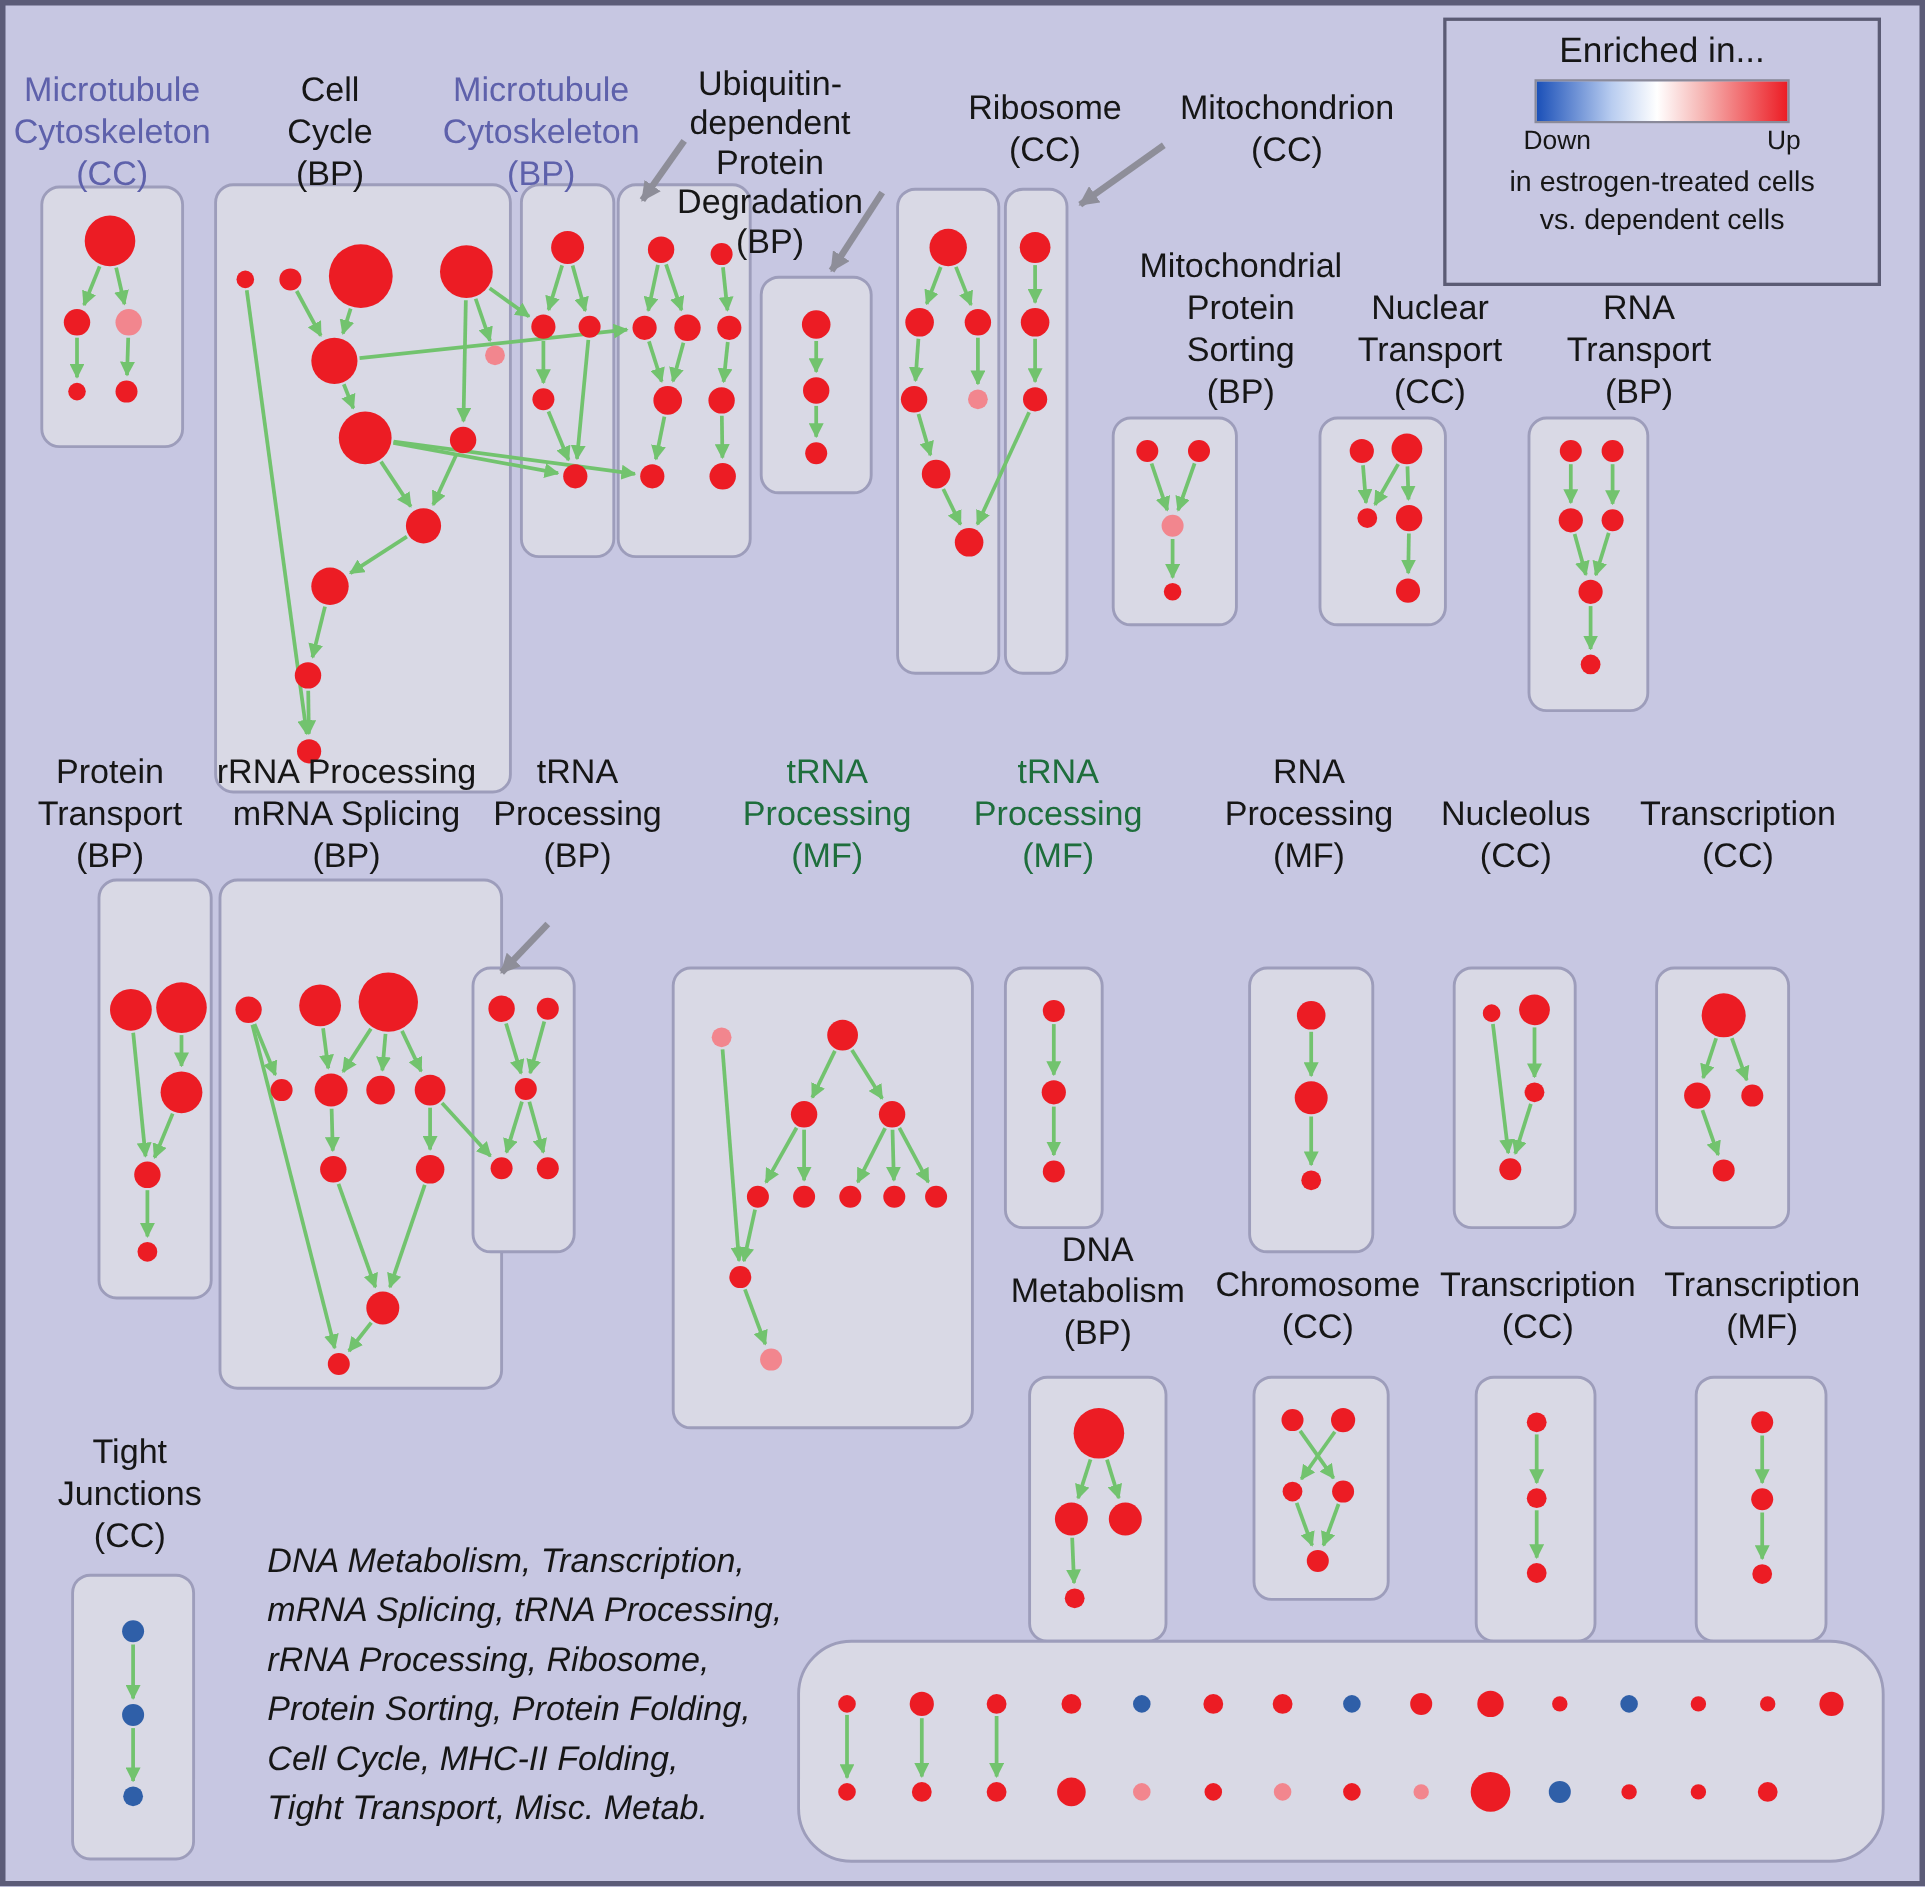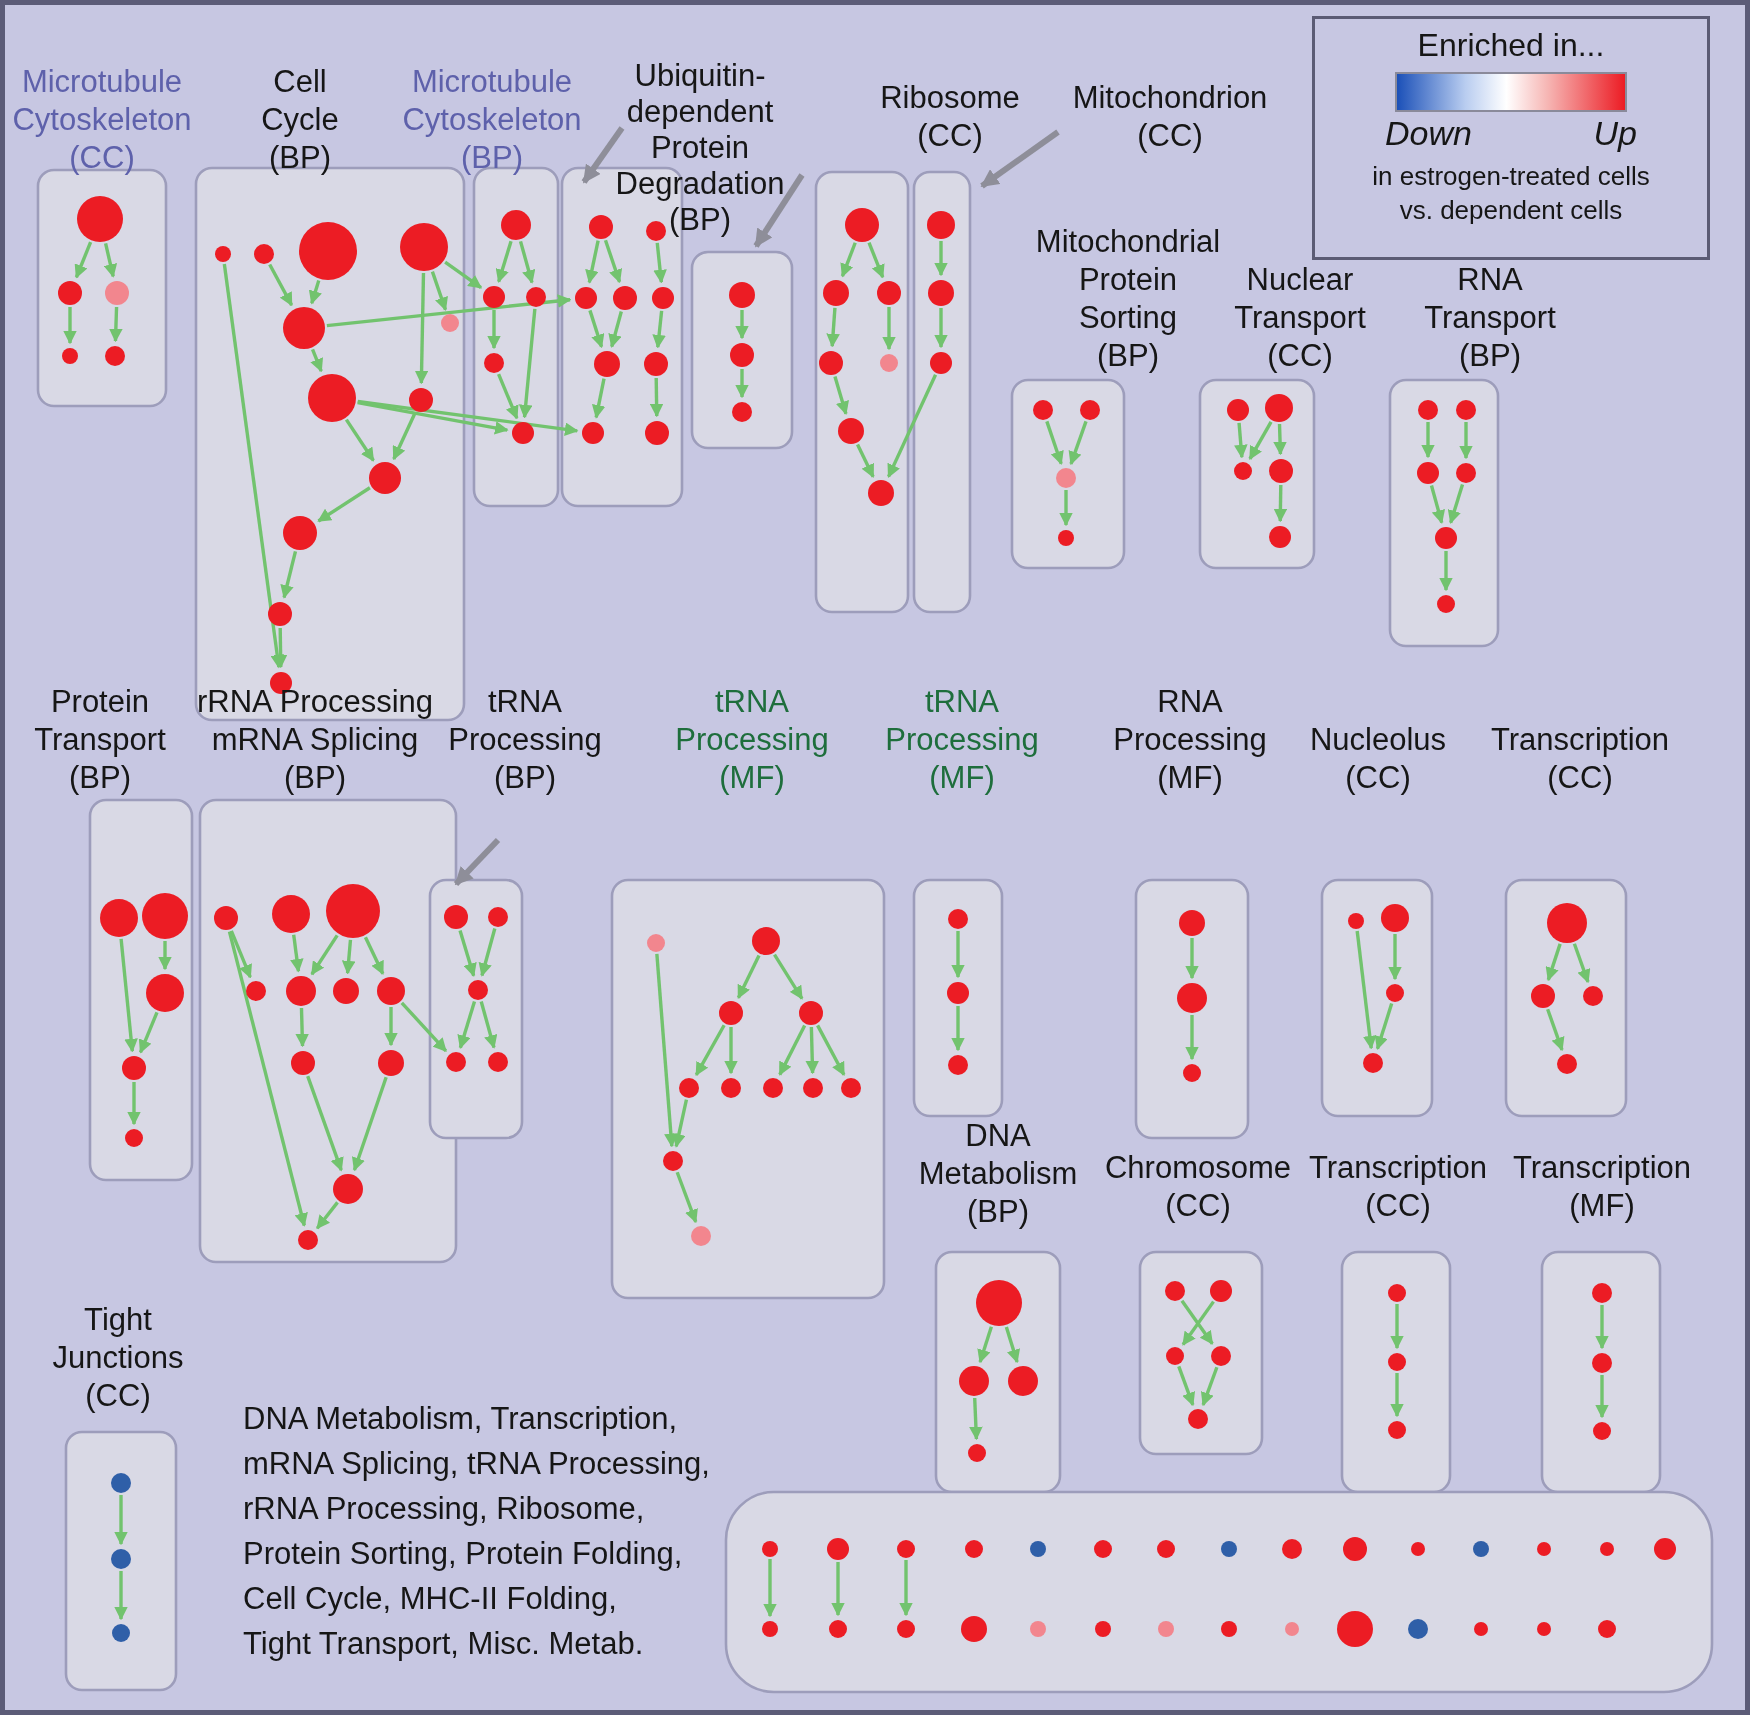--- a/index.html
+++ b/index.html
@@ -14,25 +14,25 @@
   .legend {
     position:absolute; left:1312px; top:16px; width:398px; height:244px;
     border:3px solid #5b5b74; display:flex; flex-direction:column;
     align-items:center; padding-top:8px; color:#161616;text-align:right;
   }
   .legend-title { font-size:32px; }
   .legend-bar {
     width:232px; height:40px; margin-top:8px; border:2px solid #8a8a9a;
     background:linear-gradient(to right,#1b50b8,#b9cdf0 30%,#ffffff 48%,#f6b6b4 66%,#ec1c24);
   }
-  .legend-updown { width:252px; display:flex; justify-content:space-between; font-size:34px; margin-top:2px; margin-bottom:6px;font-style:italic; }
+  .legend-updown { width:252px; display:flex; justify-content:space-between; font-size:24px; margin-top:2px; margin-bottom:6px; }
   .legend-context { font-size:26px; line-height:34px; }
   .note {
     position:absolute; left:243px; top:1396px;
-    font-size:31px; line-height:45px; color:#161616; white-space:nowrap;
+    font-size:31px; line-height:45px; color:#161616; white-space:nowrap;font-style:italic;
   }
 </style>
 </head>
 <body>
 
 <div class="figure">
 
   <svg id="figure-svg" viewBox="0 0 1750 1715" width="1750" height="1715">
       <defs>
         <marker id="ah-green" viewBox="0 0 10 10" refX="9" refY="5" markerWidth="4" markerHeight="4" orient="auto">

